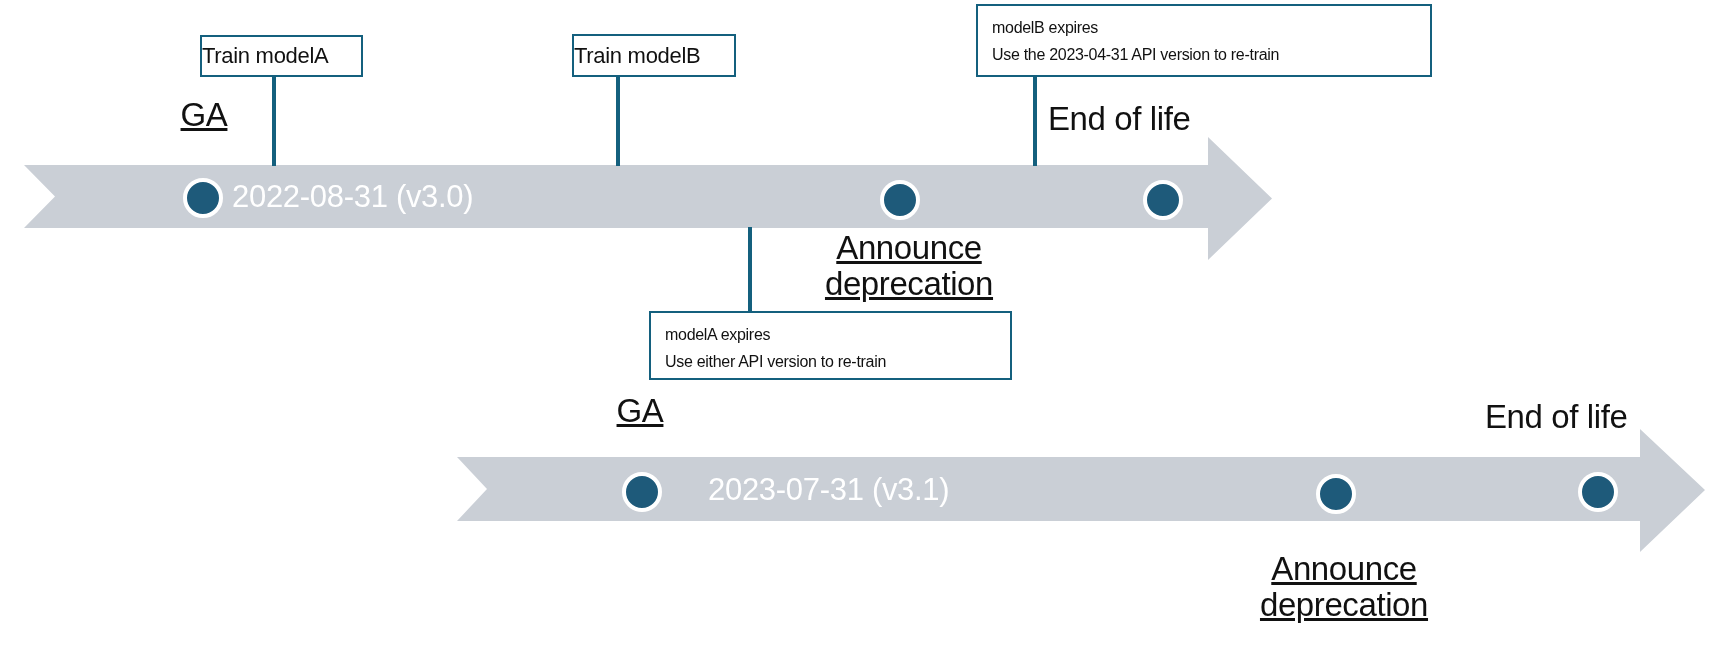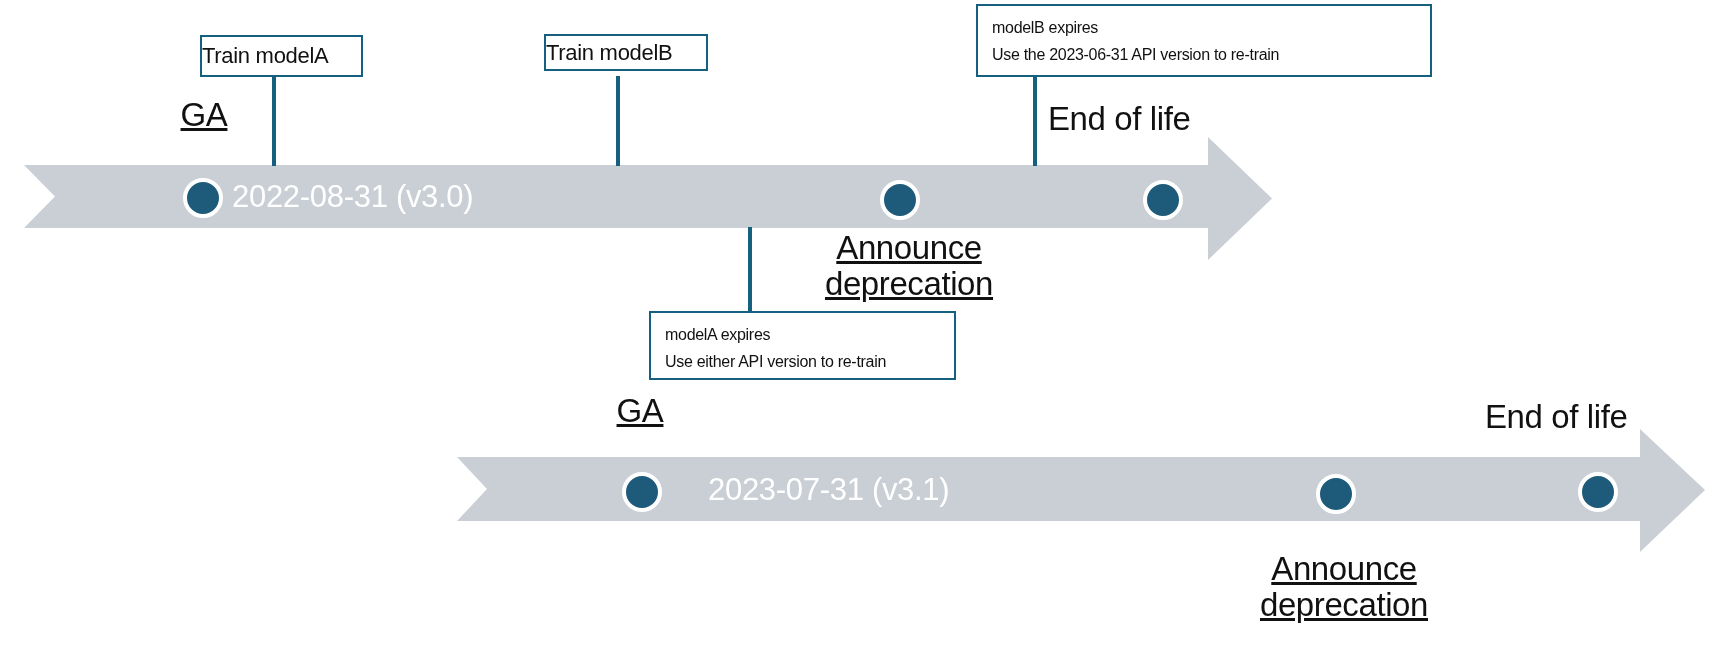--- a/index.html
+++ b/index.html
@@ -46,28 +46,28 @@
   </svg>
 
   <div class="vline" style="left:272px;top:77px;height:89px"></div>
   <div class="vline" style="left:616px;top:76px;height:90px"></div>
   <div class="vline" style="left:1033px;top:76px;height:90px"></div>
   <div class="vline" style="left:748px;top:227px;height:85px"></div>
 
   <div class="callout small" style="left:200px;top:35px;width:163px;height:42px">
     <span>Train modelA</span>
   </div>
-  <div class="callout small" style="left:544px;top:34px;width:164px;height:37px">
+  <div class="callout small" style="left:572px;top:34px;width:164px;height:43px">
     <span>Train modelB</span>
   </div>
   <div class="callout big" style="left:976px;top:4px;width:456px;height:73px">
     <div class="line">modelB expires</div>
-    <div class="line">Use the 2023-06-31 API version to re-train</div>
+    <div class="line">Use the 2023-04-31 API version to re-train</div>
   </div>
-  <div class="callout big" style="left:649px;top:311px;width:307px;height:69px">
+  <div class="callout big" style="left:649px;top:311px;width:363px;height:69px">
     <div class="line">modelA expires</div>
     <div class="line">Use either API version to re-train</div>
   </div>
 
   <div class="evt center" style="left:167px;top:97px;width:74px">GA</div>
   <div class="evt nowrap" style="left:1048px;top:101px;width:230px">End of life</div>
   <div class="evt center" style="left:809px;top:230px;width:200px">Announce deprecation</div>
 
   <div class="date" style="left:232px;top:165px;height:63px">2022-08-31 (v3.0)</div>
 

